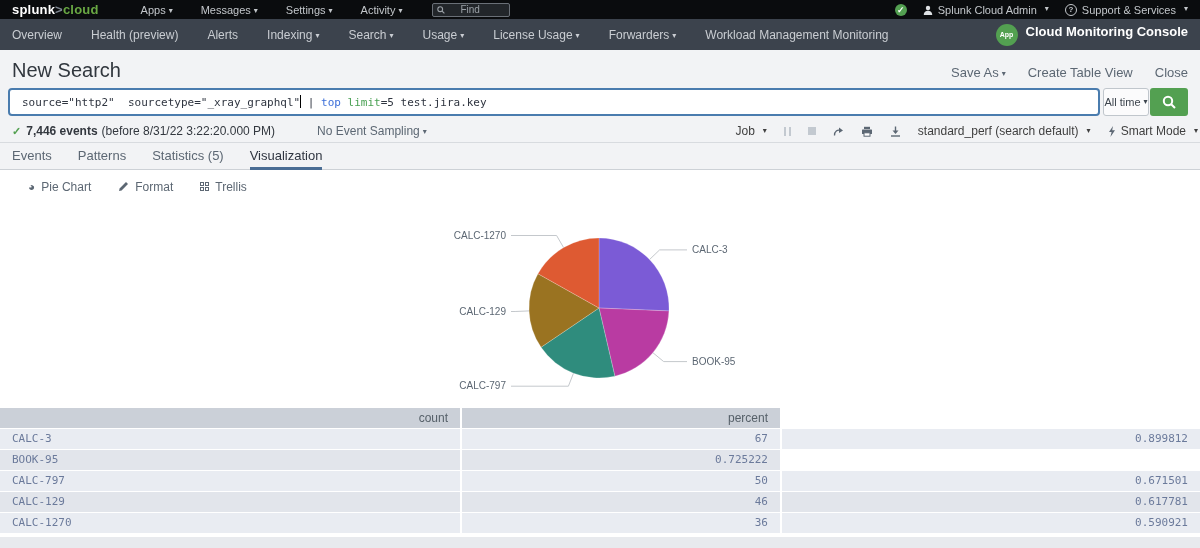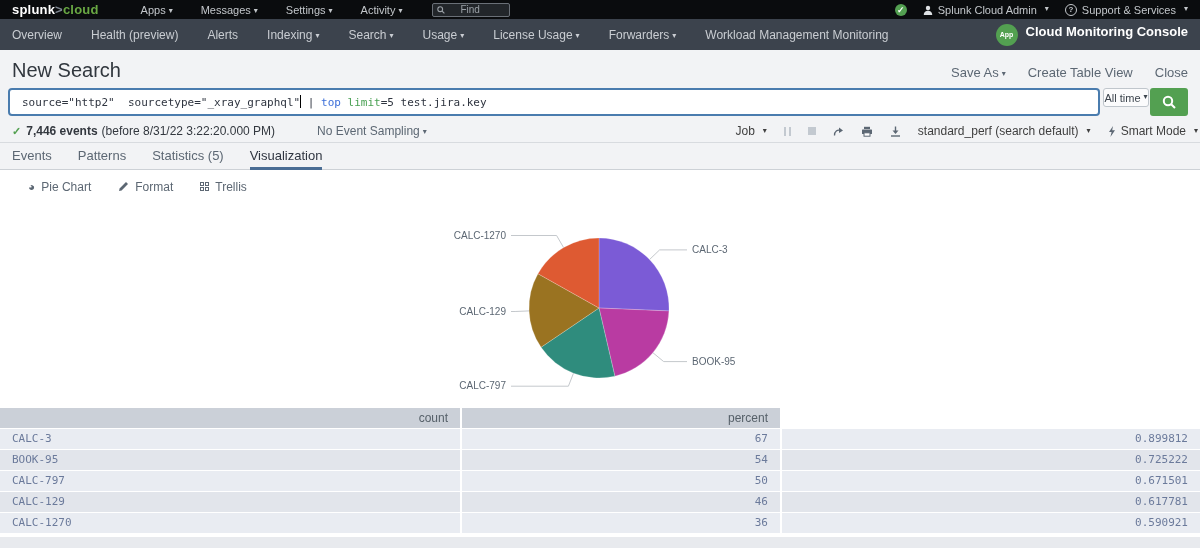--- a/index.html
+++ b/index.html
@@ -43,21 +43,21 @@
   .page-actions > div { cursor:pointer; white-space:nowrap; }
 
   
   .search-input { position:absolute; top:88px; left:8px; width:1092px; height:28px; background:#fff;
                   border:2px solid #4a7cae; border-radius:4px; display:flex; align-items:center; }
   .query { margin-left:12px; font-family:"DejaVu Sans Mono", monospace; font-size:11px;
            color:#2f3540; white-space:pre; }
   .query .command { color:#3c6fd9; }
   .query .argument { color:#4aa153; }
   .query .cursorbar { display:inline-block; width:1px; height:13px; background:#000; vertical-align:-2px; }
-  .timerange { position:absolute; top:88px; left:1103px; width:46px; height:19px; background:#fbfbfc;
+  .timerange { position:absolute; top:88px; left:1103px; width:46px; height:28px; background:#fbfbfc;
                border:1px solid #c0c6cc; border-radius:3px; font-size:11px; color:#3c444d;
                display:flex; align-items:center; justify-content:center; cursor:pointer; white-space:nowrap; }
   .searchbtn { position:absolute; top:88px; right:12px; width:38px; height:28px; background:#53a051;
                border-radius:3px; display:flex; align-items:center; justify-content:center; cursor:pointer; }
 
   
   .jobbar { position:absolute; top:120px; left:0; right:0; height:23px; display:flex;
             align-items:center; font-size:12px; color:#33383f; border-bottom:1px solid #d8dbdf; }
   .jb-check { margin-left:12px; color:#53a051; font-weight:bold; font-size:11px; }
   .jb-count { font-weight:bold; margin-left:5px; }
@@ -288,21 +288,20 @@
       </div>
     </div>
     <div class="tbody" id="table-body">
         <div class="trow light">
           <div class="tcell">CALC-3</div>
           <div class="tcell num">67</div>
           <div class="tcell num">0.899812</div>
         </div>
         <div class="trow dark">
           <div class="tcell">BOOK-95</div>
-          <div class="tcell num">54</div>
           <div class="tcell num">0.725222</div>
         </div>
         <div class="trow light">
           <div class="tcell">CALC-797</div>
           <div class="tcell num">50</div>
           <div class="tcell num">0.671501</div>
         </div>
         <div class="trow dark">
           <div class="tcell">CALC-129</div>
           <div class="tcell num">46</div>

